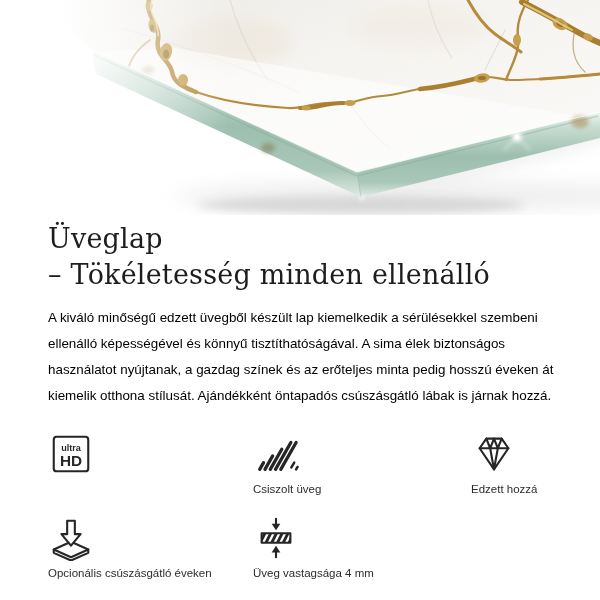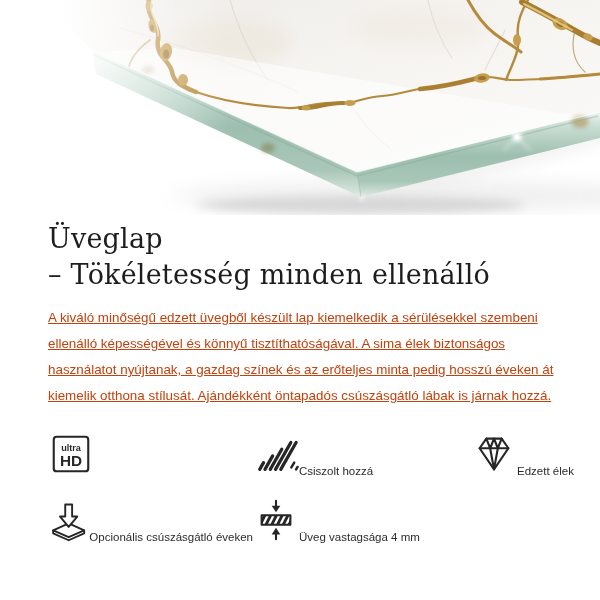--- a/index.html
+++ b/index.html
@@ -2,23 +2,23 @@
 <html><head>
 <meta charset="utf-8">
 <style>
   html,body{margin:0;padding:0;background:#ffffff;}
   body{width:600px;height:600px;overflow:hidden;font-family:"Liberation Sans",sans-serif;color:#4a4a4a;}
   .page{width:600px;height:467px;background:#fff;}
   .hero{display:block;width:600px;height:215px;}
   .content{padding:0 38px 0 48px;}
   .title{font-family:"DejaVu Serif","Liberation Serif",serif;font-weight:400;font-size:27px;line-height:36px;color:#1d1d1d;margin:6px 0 12px 0;letter-spacing:.2px;}
   .title span{display:block;}
-  .desc{font-size:13.4px;line-height:26px;margin:0;max-width:552px;color:#c2410c;text-decoration:underline;}
+  .desc{font-size:13.4px;line-height:26px;margin:0;max-width:552px;color:#000000;}
   .features{margin-top:22px;display:grid;grid-template-columns:205px 218px 175px;row-gap:20px;}
-  .feature{display:flex;flex-direction:row;align-items:flex-end;}
+  .feature{display:flex;flex-direction:column;align-items:flex-start;}
   .feature svg{width:46px;height:46px;display:block;}
   .feature .label{margin-top:6px;font-size:11.5px;color:#2c2c2c;white-space:nowrap;}
   .ic{stroke:#262626;fill:none;stroke-width:2.2;stroke-linecap:round;stroke-linejoin:round;}
   .icf{fill:#262626;stroke:none;}
   .ictxt{fill:#262626;font-family:"Liberation Sans",sans-serif;text-anchor:middle;}
 </style>
 </head>
 <body>
 
 <div class="page">
@@ -164,29 +164,29 @@
             <line x1="12.5" y1="40" x2="20.5" y2="26"></line>
             <line x1="18" y1="40" x2="30" y2="19"></line>
             <line x1="23.5" y1="40" x2="39.5" y2="12"></line>
             <line x1="29" y1="40" x2="45" y2="12"></line>
           </g>
           <g stroke="#262626" stroke-width="2.6" stroke-linecap="round">
             <line x1="40" y1="38" x2="43" y2="33"></line>
             <line x1="45" y1="40" x2="46.5" y2="37.5"></line>
           </g>
         </svg>
-        <span class="label">Csiszolt hozzá</span>
+        <span class="label">Csiszolt üveg</span>
       </div>
 
       <div class="feature">
         <svg viewBox="0 0 48 48">
           <path class="ic" d="M9 18 L16 8 L32 8 L39 18 L24 40 Z"></path>
           <path class="ic" stroke-width="1.8" d="M9 18 L39 18 M16 8 L20 18 M24 8 L20 18 M24 8 L28 18 M32 8 L28 18 M20 18 L24 40 M28 18 L24 40"></path>
         </svg>
-        <span class="label">Edzett élek</span>
+        <span class="label">Edzett hozzá</span>
       </div>
 
       <div class="feature">
         <svg viewBox="0 0 48 48">
           <path class="ic" d="M6 36 L24 28 L42 36 L24 44 Z"></path>
           <path class="ic" d="M6 36 L6 39.5 L24 47.5 L42 39.5 L42 36"></path>
           <path d="M20 6 L28 6 L28 20 L34 20 L24 32 L14 20 L20 20 Z" fill="#ffffff" stroke="#262626" stroke-width="2.2" stroke-linejoin="round"></path>
         </svg>
         <span class="label">Opcionális csúszásgátló éveken</span>
       </div>

